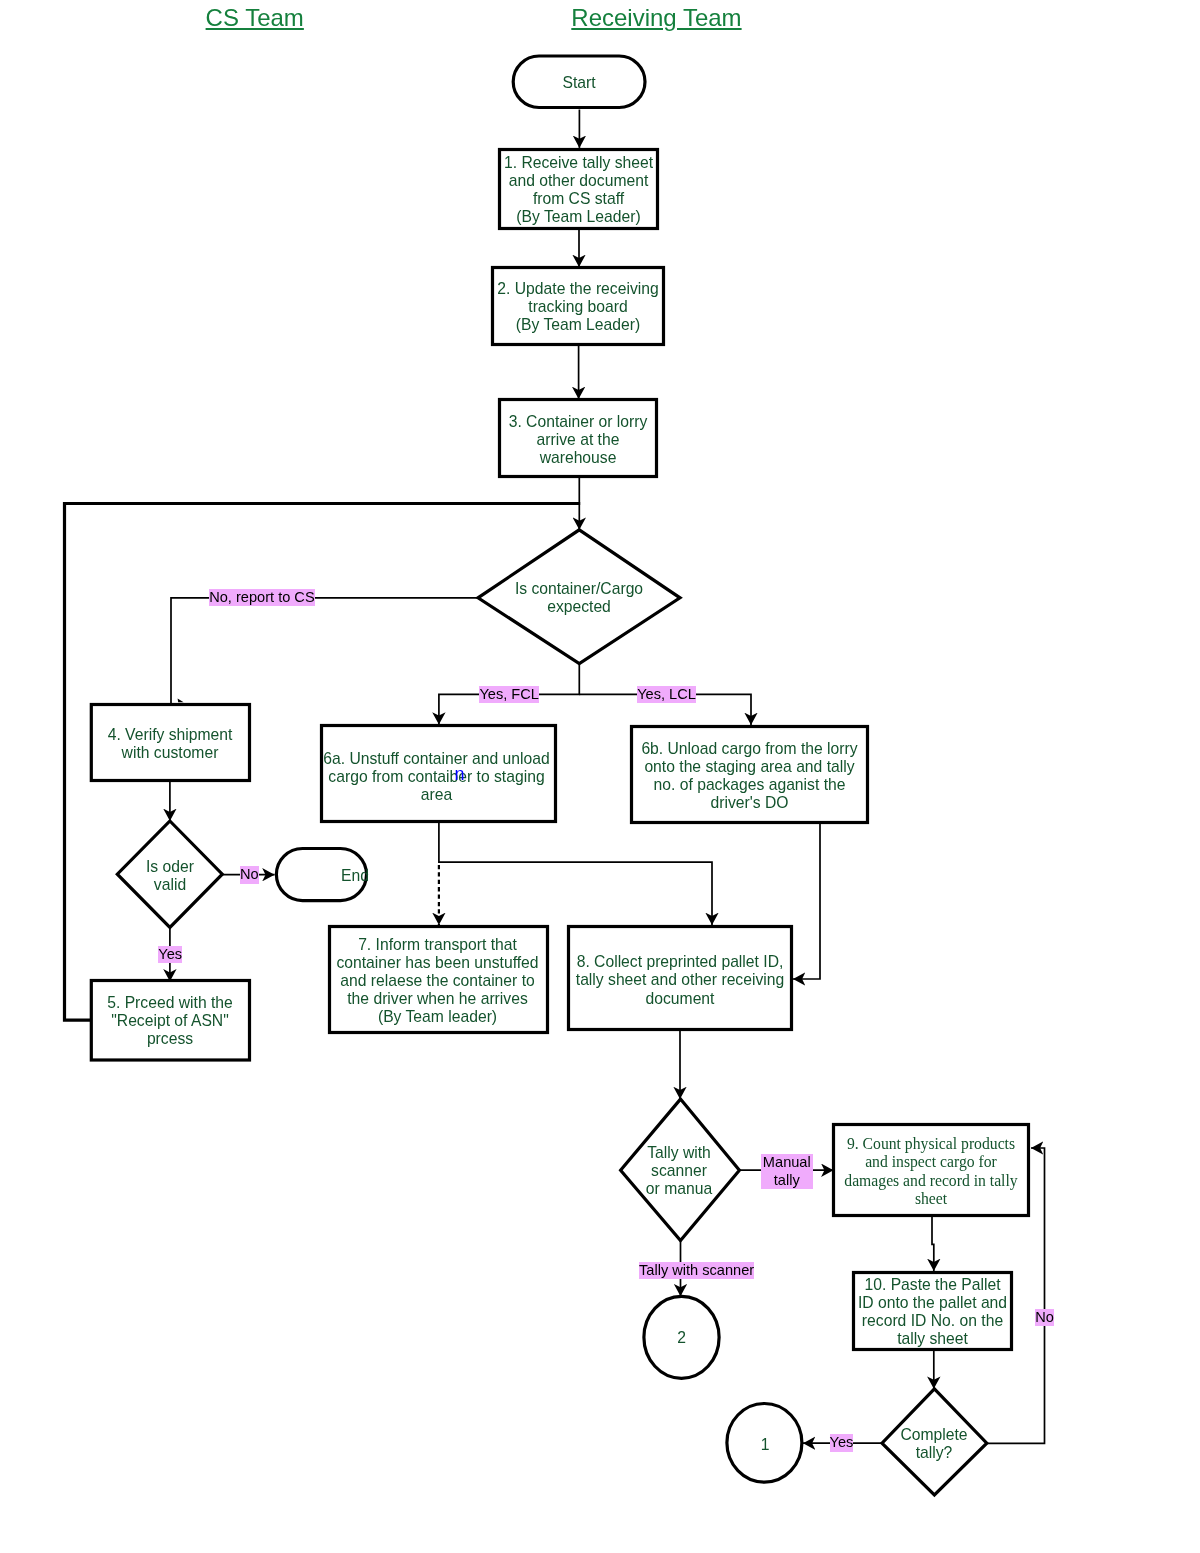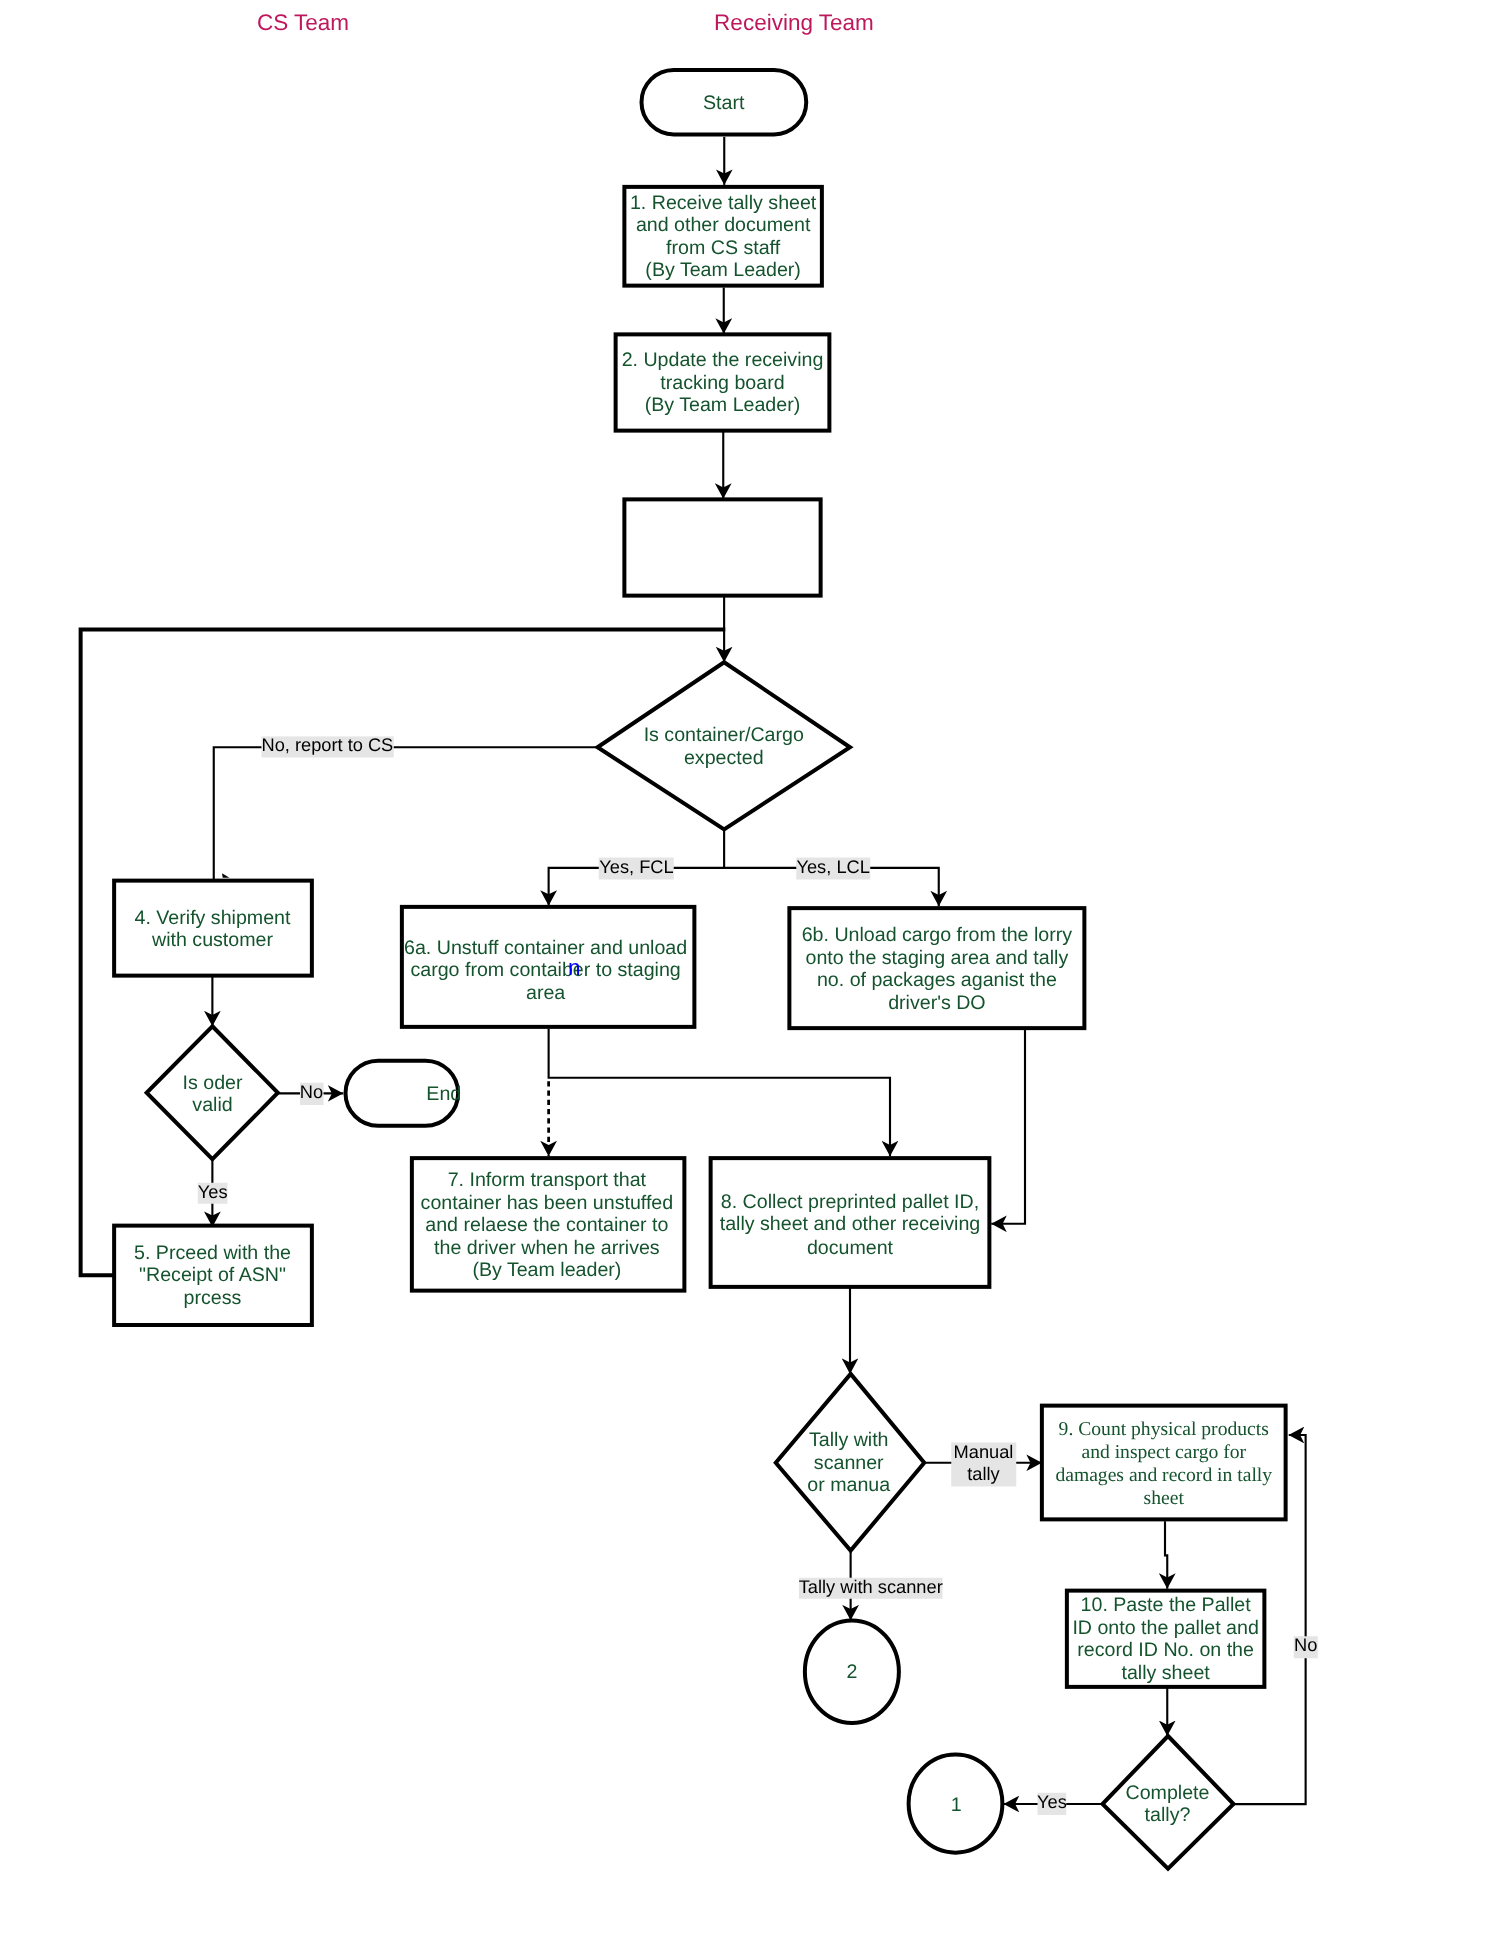--- a/index.html
+++ b/index.html
@@ -1,22 +1,22 @@
 <!DOCTYPE html>
 <html><head>
 <meta charset="utf-8">
 <title>Receiving Process Flowchart</title>
 <style>
   html,body{margin:0;padding:0;background:#ffffff;}
   body{width:1200px;height:1553px;overflow:hidden;font-family:"Liberation Sans",sans-serif;-webkit-font-smoothing:antialiased;}
   #stage{position:relative;width:1200px;height:1553px;background:#fff;}
   svg.flow{position:absolute;left:0;top:0;width:1200px;height:1553px;}
-  .lane-title{position:absolute;color:#be185d;font-size:18px;line-height:20px;white-space:nowrap;transform:translateZ(0);}
+  .lane-title{position:absolute;color:#15803d;font-size:24px;line-height:20px;white-space:nowrap;transform:translateZ(0);text-decoration:underline;}
   .nodetext{position:absolute;text-align:center;font-size:15.7px;line-height:18.1px;color:#14532d;transform:translateZ(0);}
-  .edgelabel{position:absolute;text-align:center;font-size:14.6px;line-height:17.3px;color:#000;white-space:nowrap;background:#e5e5e5;transform:translateZ(0);}
+  .edgelabel{position:absolute;text-align:center;font-size:14.6px;line-height:17.3px;color:#000;white-space:nowrap;background:#f0abfc;transform:translateZ(0);}
   .correction{position:absolute;color:#0000ff;font-size:18px;line-height:18px;transform:translateZ(0);}
 </style>
 </head>
 <body>
 
 <div id="stage">
 
   <svg class="flow" viewBox="0 0 1200 1553" shape-rendering="geometricPrecision">
     <defs>
       <marker id="ah" markerWidth="12.4" markerHeight="13.4" refX="12.4" refY="6.7" orient="auto" markerUnits="userSpaceOnUse">
@@ -87,20 +87,25 @@
   <div class="nodetext" style="left:488.5px;top:153.5px;width:180px;">
       <div>1. Receive tally sheet</div>
       <div>and other document</div>
       <div>from CS staff</div>
       <div>(By Team Leader)</div>
     </div>
   <div class="nodetext" style="left:481px;top:280.3px;width:194px;">
       <div>2. Update the receiving</div>
       <div>tracking board</div>
       <div>(By Team Leader)</div>
+    </div>
+  <div class="nodetext" style="left:488px;top:412.6px;width:180px;">
+      <div>3. Container or lorry</div>
+      <div>arrive at the</div>
+      <div>warehouse</div>
     </div>
   <div class="nodetext" style="left:479px;top:579.7px;width:200px;">
       <div>Is container/Cargo</div>
       <div>expected</div>
     </div>
   <div class="nodetext" style="left:80px;top:725.7px;width:180px;">
       <div>4. Verify shipment</div>
       <div>with customer</div>
     </div>
   <div class="nodetext" style="left:110px;top:857.7px;width:120px;">

